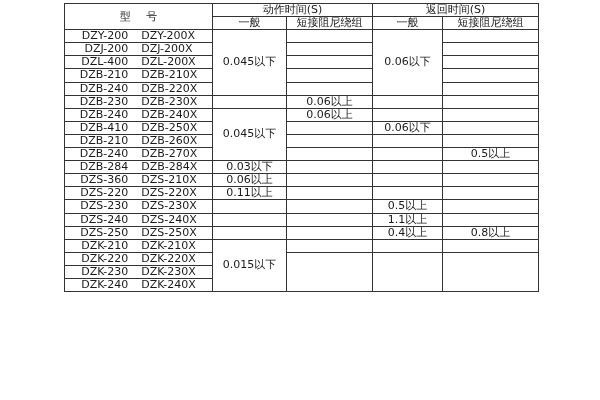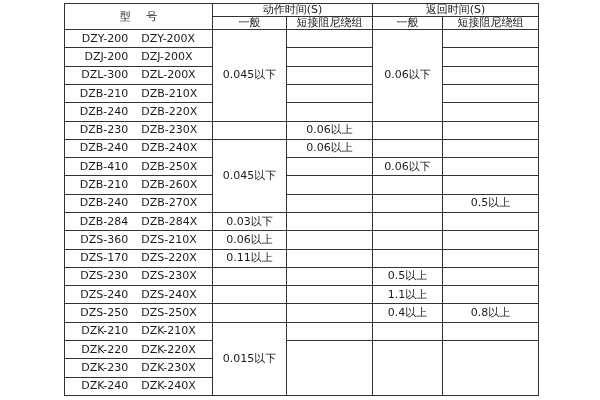--- a/index.html
+++ b/index.html
@@ -8,21 +8,21 @@
     width: 600px; height: 400px;
     background: var(--bg, #ffffff);
     color: var(--text, #1a1a1a);
     font-family: "DejaVu Sans", "Liberation Sans", sans-serif;
   }
   .page { padding: 3px 0 0 64px; }
   table.spec {
     border-collapse: collapse;
     table-layout: fixed;
     width: 474px;
-    height: 393px;
+    height: 289px;
   }
   th, td {
     border: 1px solid var(--border, #333333);
     font-size: 11px;
     font-weight: 400;
     text-align: center;
     vertical-align: middle;
     padding: 0;
     line-height: 1.1;
     overflow: hidden;
@@ -82,21 +82,21 @@
               <span class="mname">DZJ-200</span>
               <span class="mname">DZJ-200X</span>
             </div>
           </td>
           <td class="val act_damp"></td>
           <td class="val ret_damp"></td>
         </tr>
         <tr>
           <td class="model">
             <div class="model-wrap">
-              <span class="mname">DZL-300</span>
+              <span class="mname">DZL-400</span>
               <span class="mname">DZL-200X</span>
             </div>
           </td>
           <td class="val act_damp"></td>
           <td class="val ret_damp"></td>
         </tr>
         <tr>
           <td class="model">
             <div class="model-wrap">
               <span class="mname">DZB-210</span>
@@ -193,21 +193,21 @@
             </div>
           </td>
           <td class="val act_general">0.06以上</td>
           <td class="val act_damp"></td>
           <td class="val ret_general"></td>
           <td class="val ret_damp"></td>
         </tr>
         <tr>
           <td class="model">
             <div class="model-wrap">
-              <span class="mname">DZS-170</span>
+              <span class="mname">DZS-220</span>
               <span class="mname">DZS-220X</span>
             </div>
           </td>
           <td class="val act_general">0.11以上</td>
           <td class="val act_damp"></td>
           <td class="val ret_general"></td>
           <td class="val ret_damp"></td>
         </tr>
         <tr>
           <td class="model">

